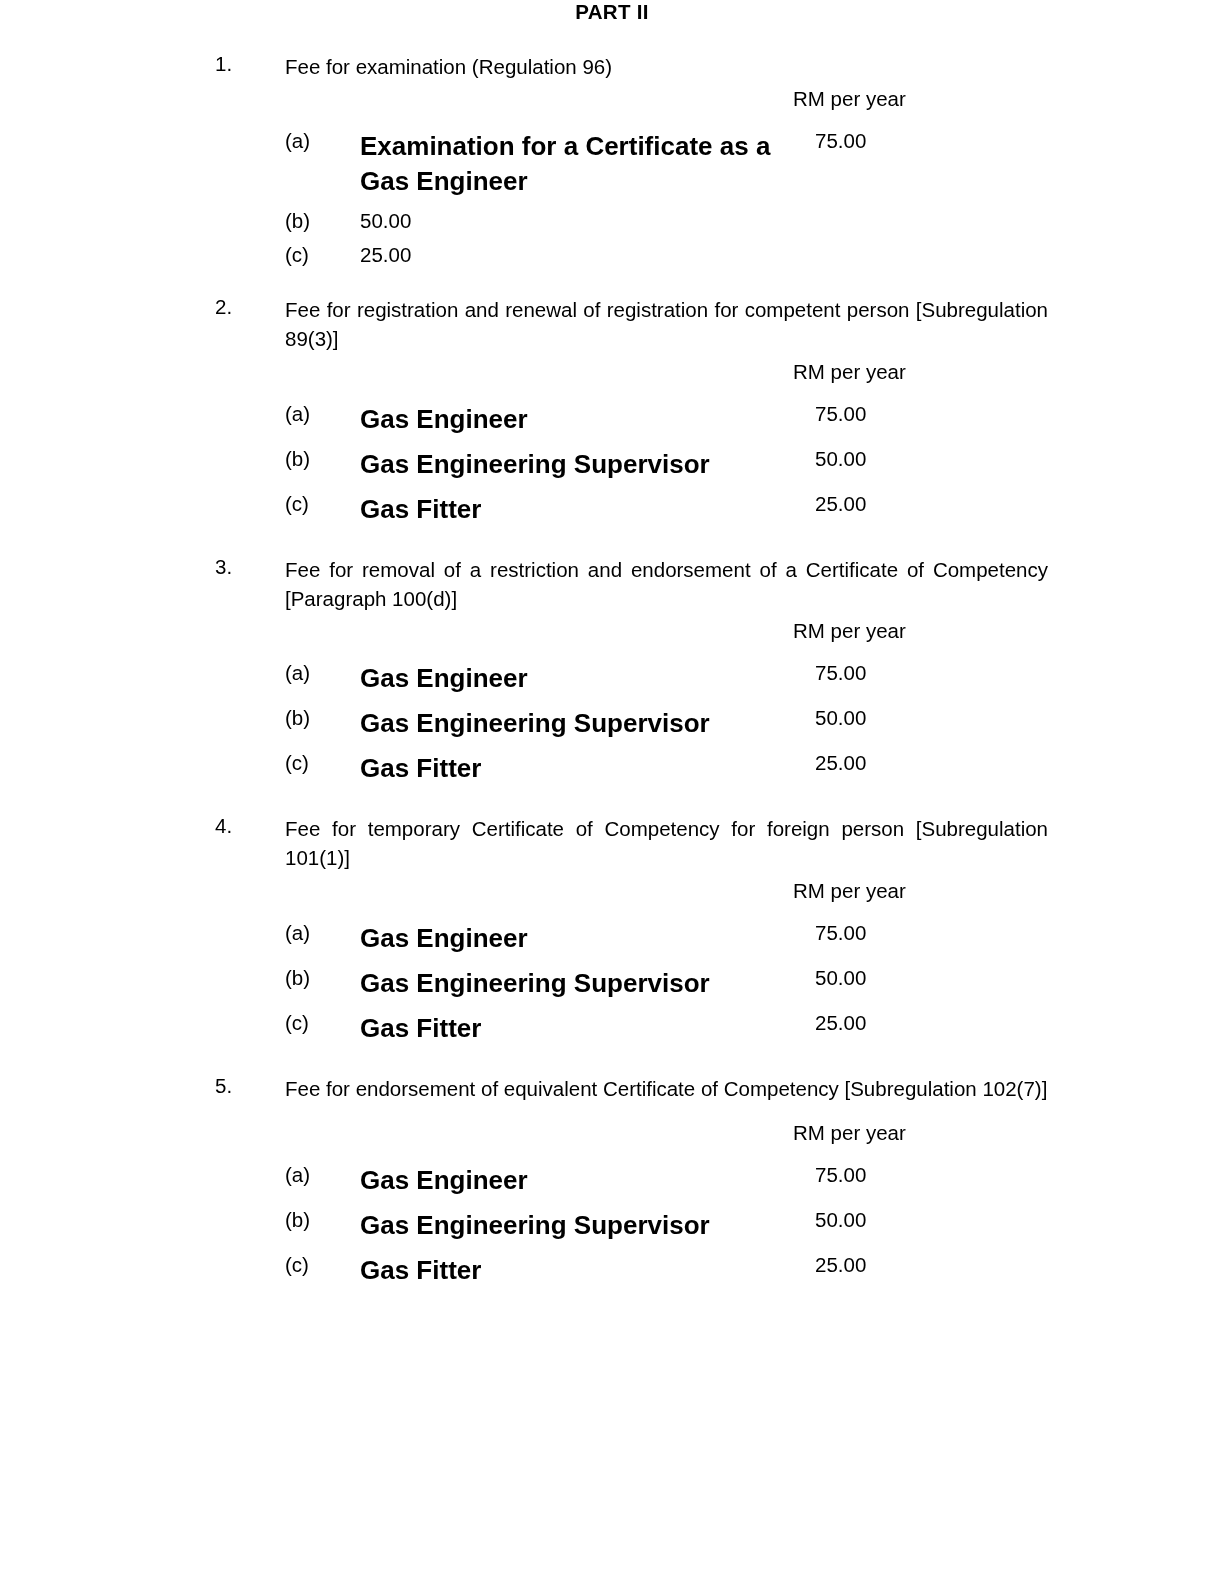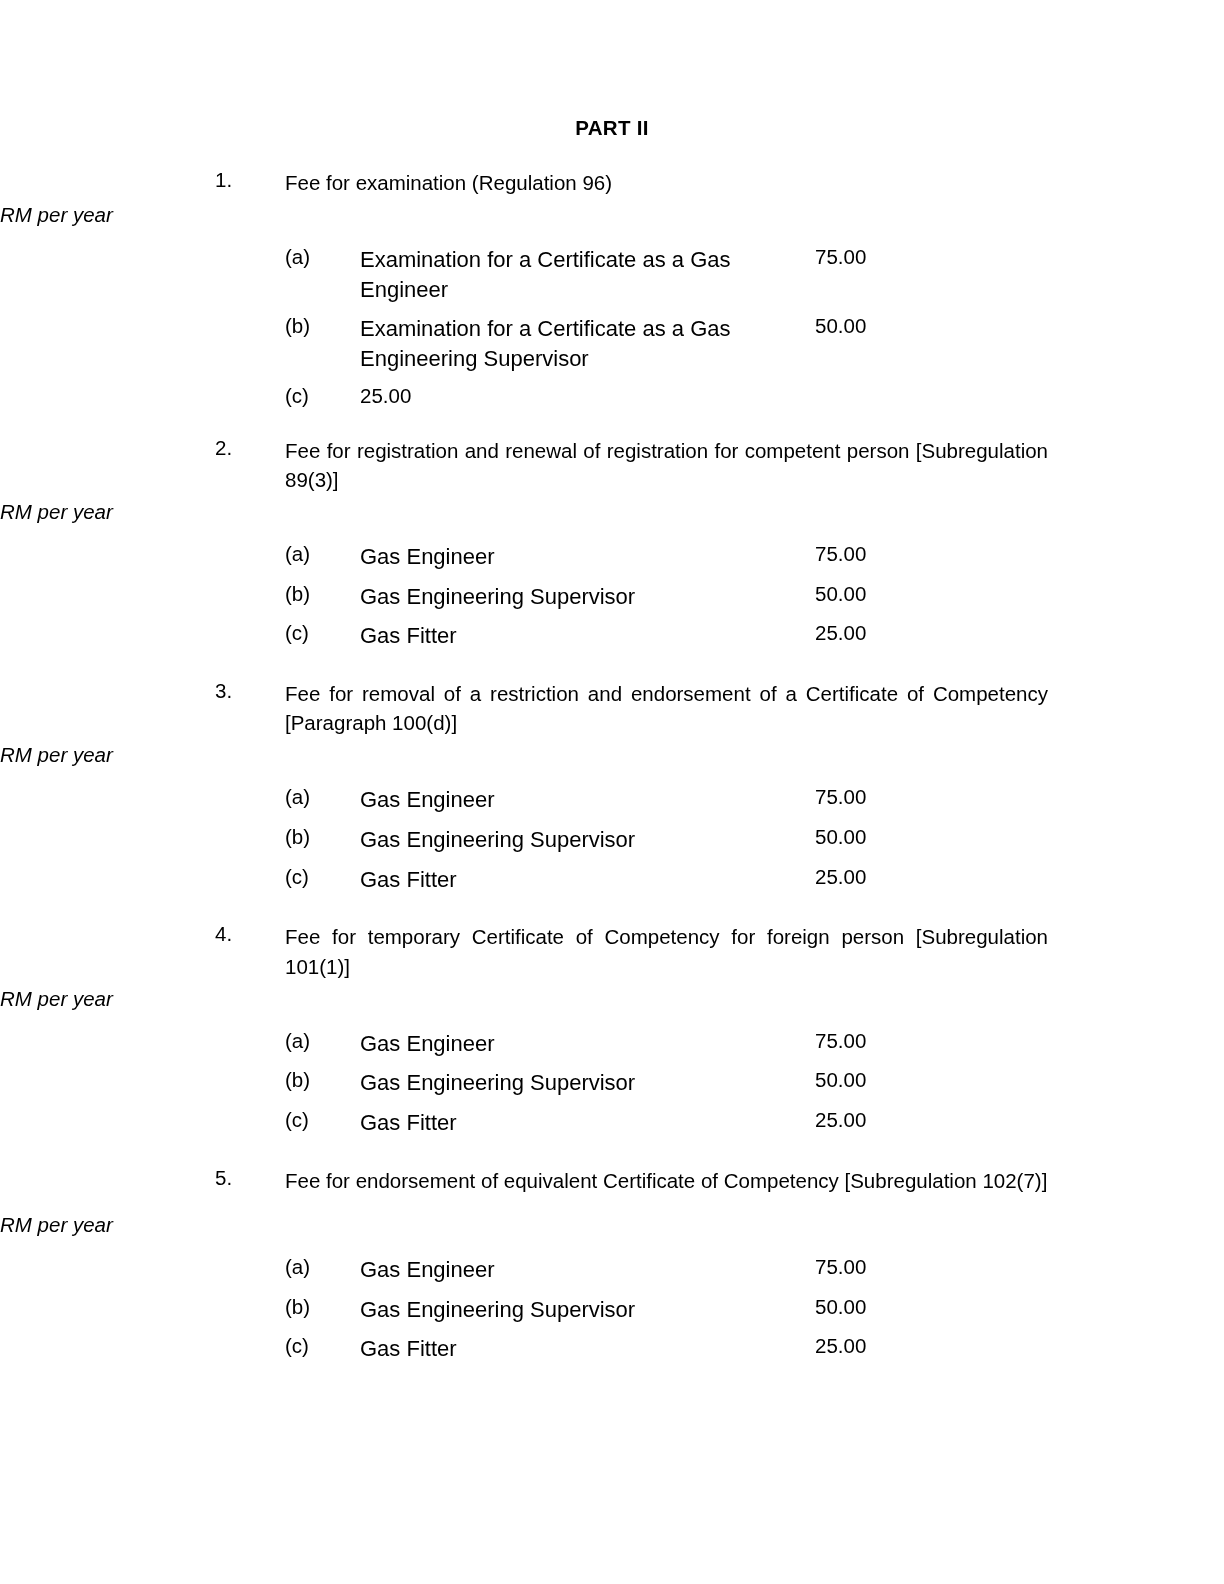--- a/index.html
+++ b/index.html
@@ -21,21 +21,20 @@
     position: absolute;
     left: 0;
     top: 0;
     width: 1224px;
   }
   .title {
     text-align: center;
     font-weight: bold;
     font-size: 20.5px;
     letter-spacing: 0.3px;
-    margin-top: 116px;
   }
   .section {
     margin-top: 0;
   }
   
   .item-head {
     display: flex;
     align-items: flex-start;
     margin-left: 215px;
     margin-right: 176px;
@@ -50,39 +49,40 @@
     flex: 1 1 auto;
     font-size: 20.5px;
     text-align: justify;
     line-height: 1.42;
   }
   .item-title.nojust {
     text-align: left;
   }
   
   .rm-label {
-    font-style: italic;
-    font-size: 20.5px;
+    font-size: 20.5px;
+    margin-left: 793px;
   }
   
   .subrow {
     display: flex;
     align-items: flex-start;
     margin-left: 285px;
   }
   .sub-letter {
     width: 75px;
     flex: 0 0 75px;
     font-size: 20.5px;
   }
   .sub-text {
     width: 455px;
     flex: 0 0 455px;
-    font-size: 22px;
+    font-size: 26px;
     line-height: 1.35;
+    font-weight: bold;
   }
   .sub-amount {
     flex: 0 0 auto;
     font-size: 20.5px;
   }
   .gap-lg { height: 28px; }
   .gap-md { height: 18px; }
   .gap-sm { height: 10px; }
   .gap-xs { height: 6px; }
 </style>
@@ -105,21 +105,20 @@
       <div class="gap-md"></div>
 
       <div class="subrow">
         <div class="sub-letter">(a)</div>
         <div class="sub-text">Examination for a Certificate as a Gas Engineer</div>
         <div class="sub-amount">75.00</div>
       </div>
       <div class="gap-sm"></div>
       <div class="subrow">
         <div class="sub-letter">(b)</div>
-        <div class="sub-text">Examination for a Certificate as a Gas Engineering Supervisor</div>
         <div class="sub-amount">50.00</div>
       </div>
       <div class="gap-sm"></div>
       <div class="subrow">
         <div class="sub-letter">(c)</div>
         <div class="sub-amount">25.00</div>
       </div>
     </div>
 
     <div class="gap-lg"></div>

